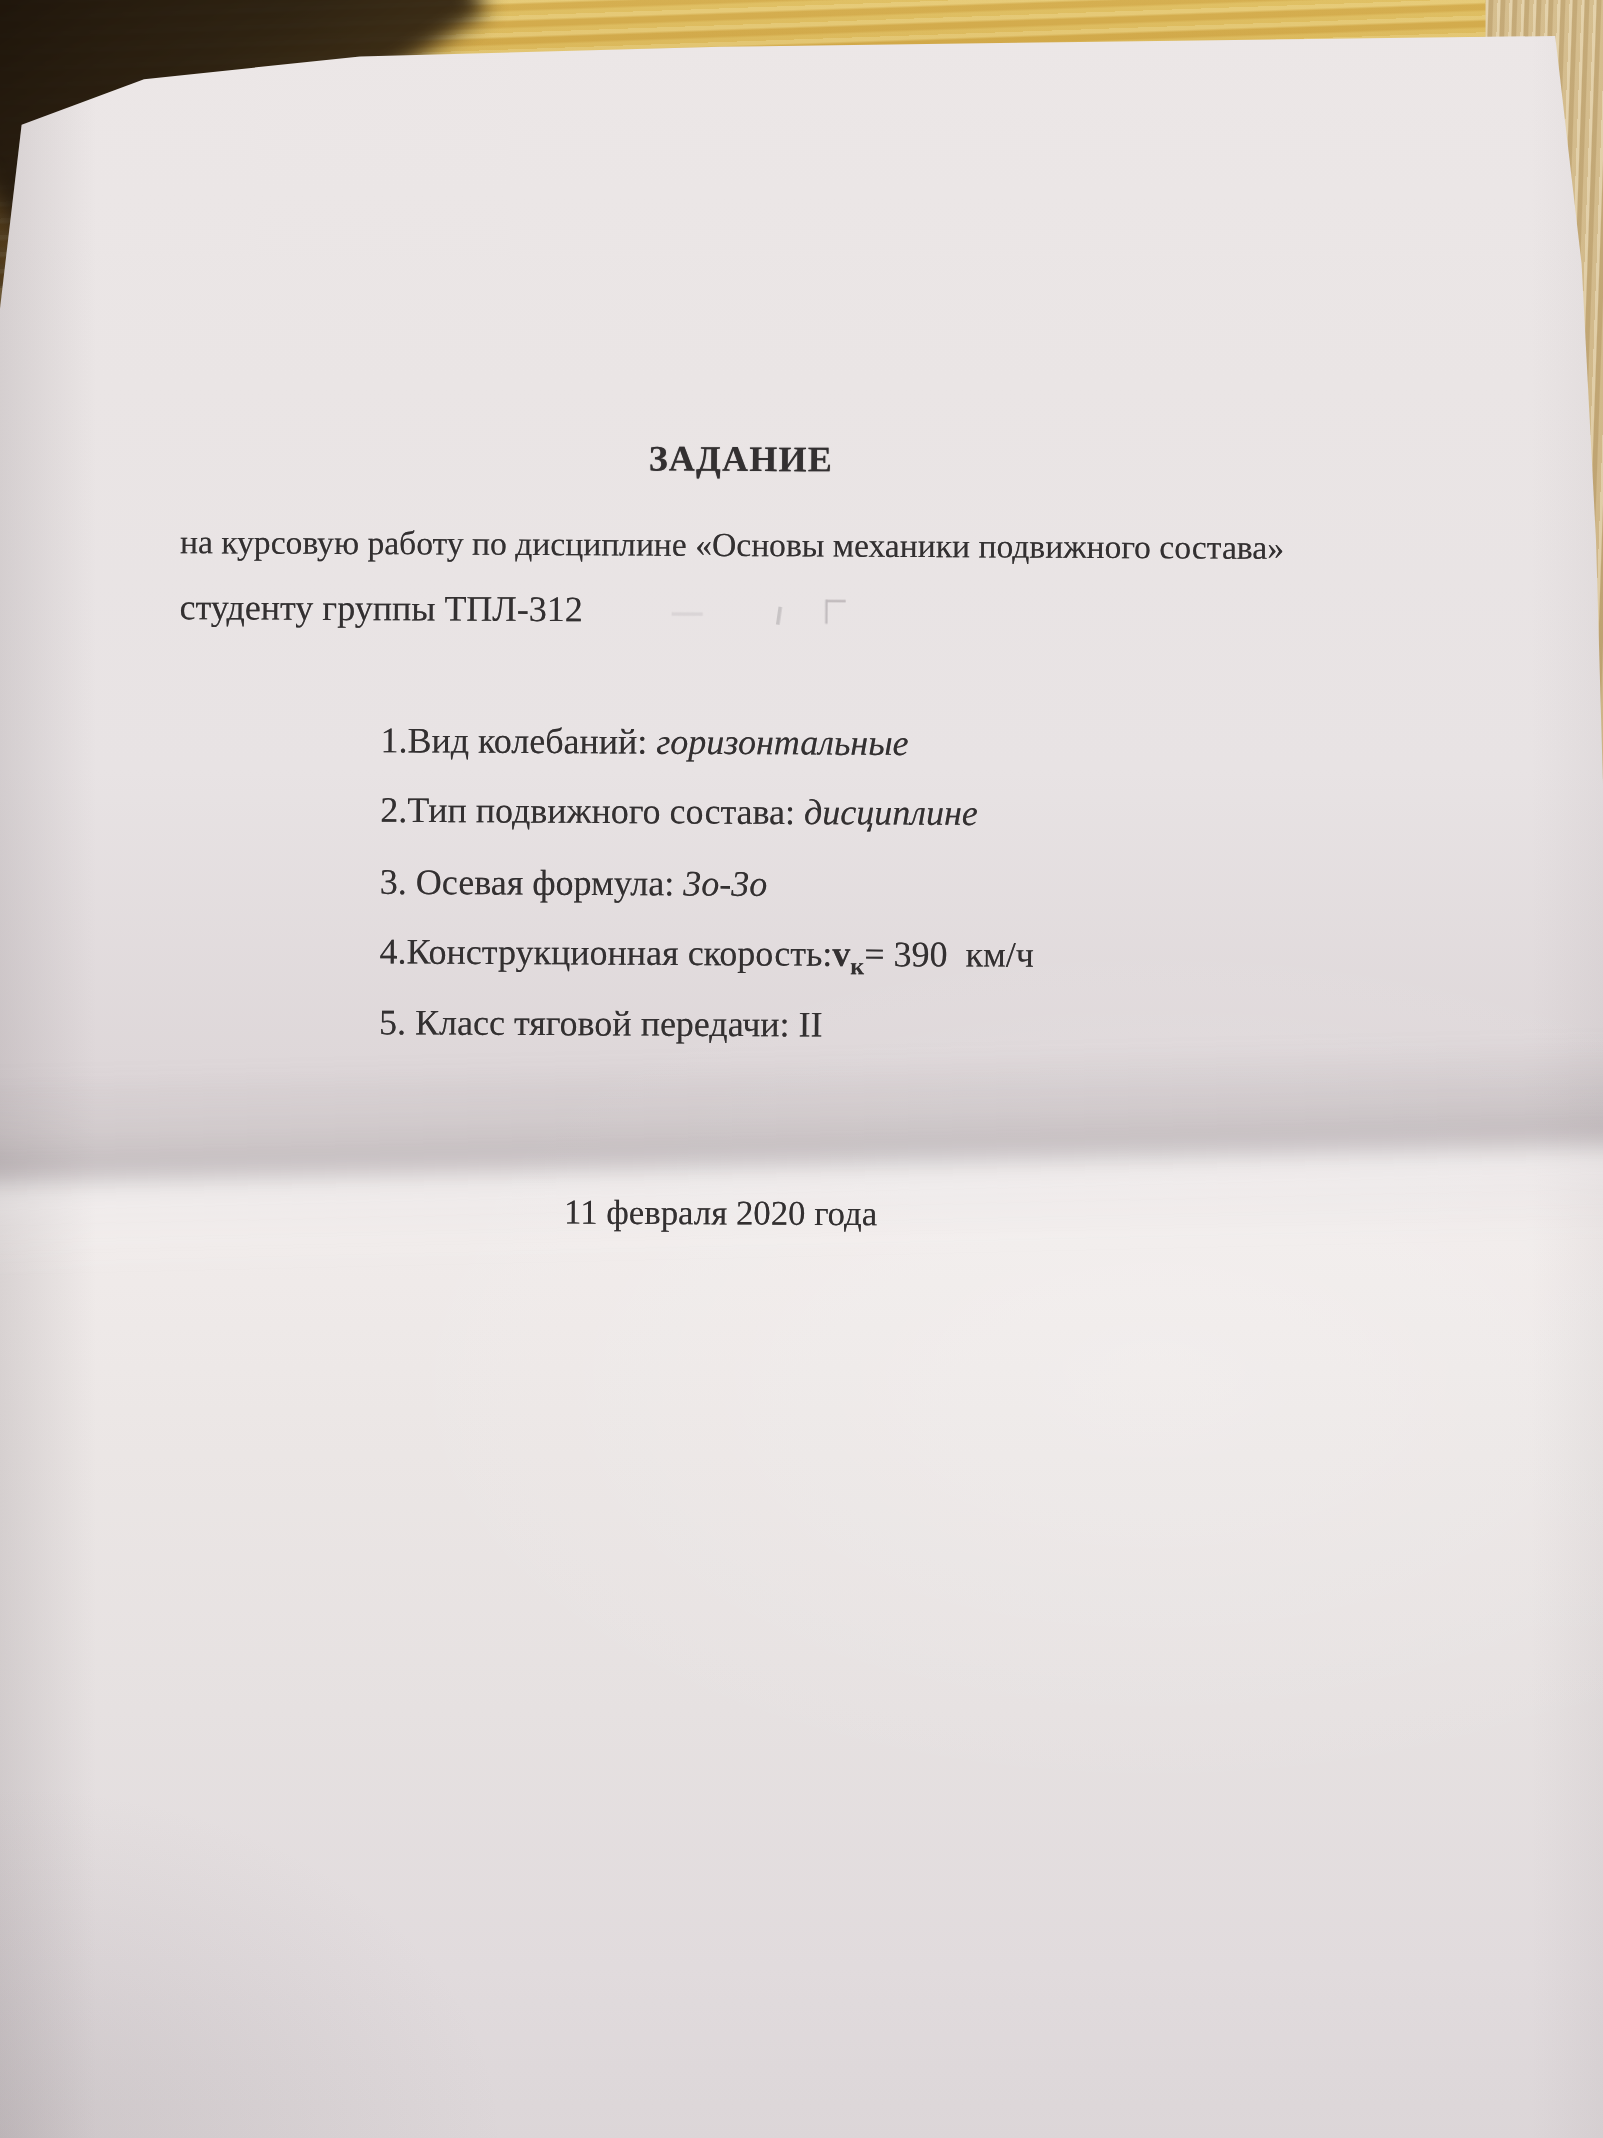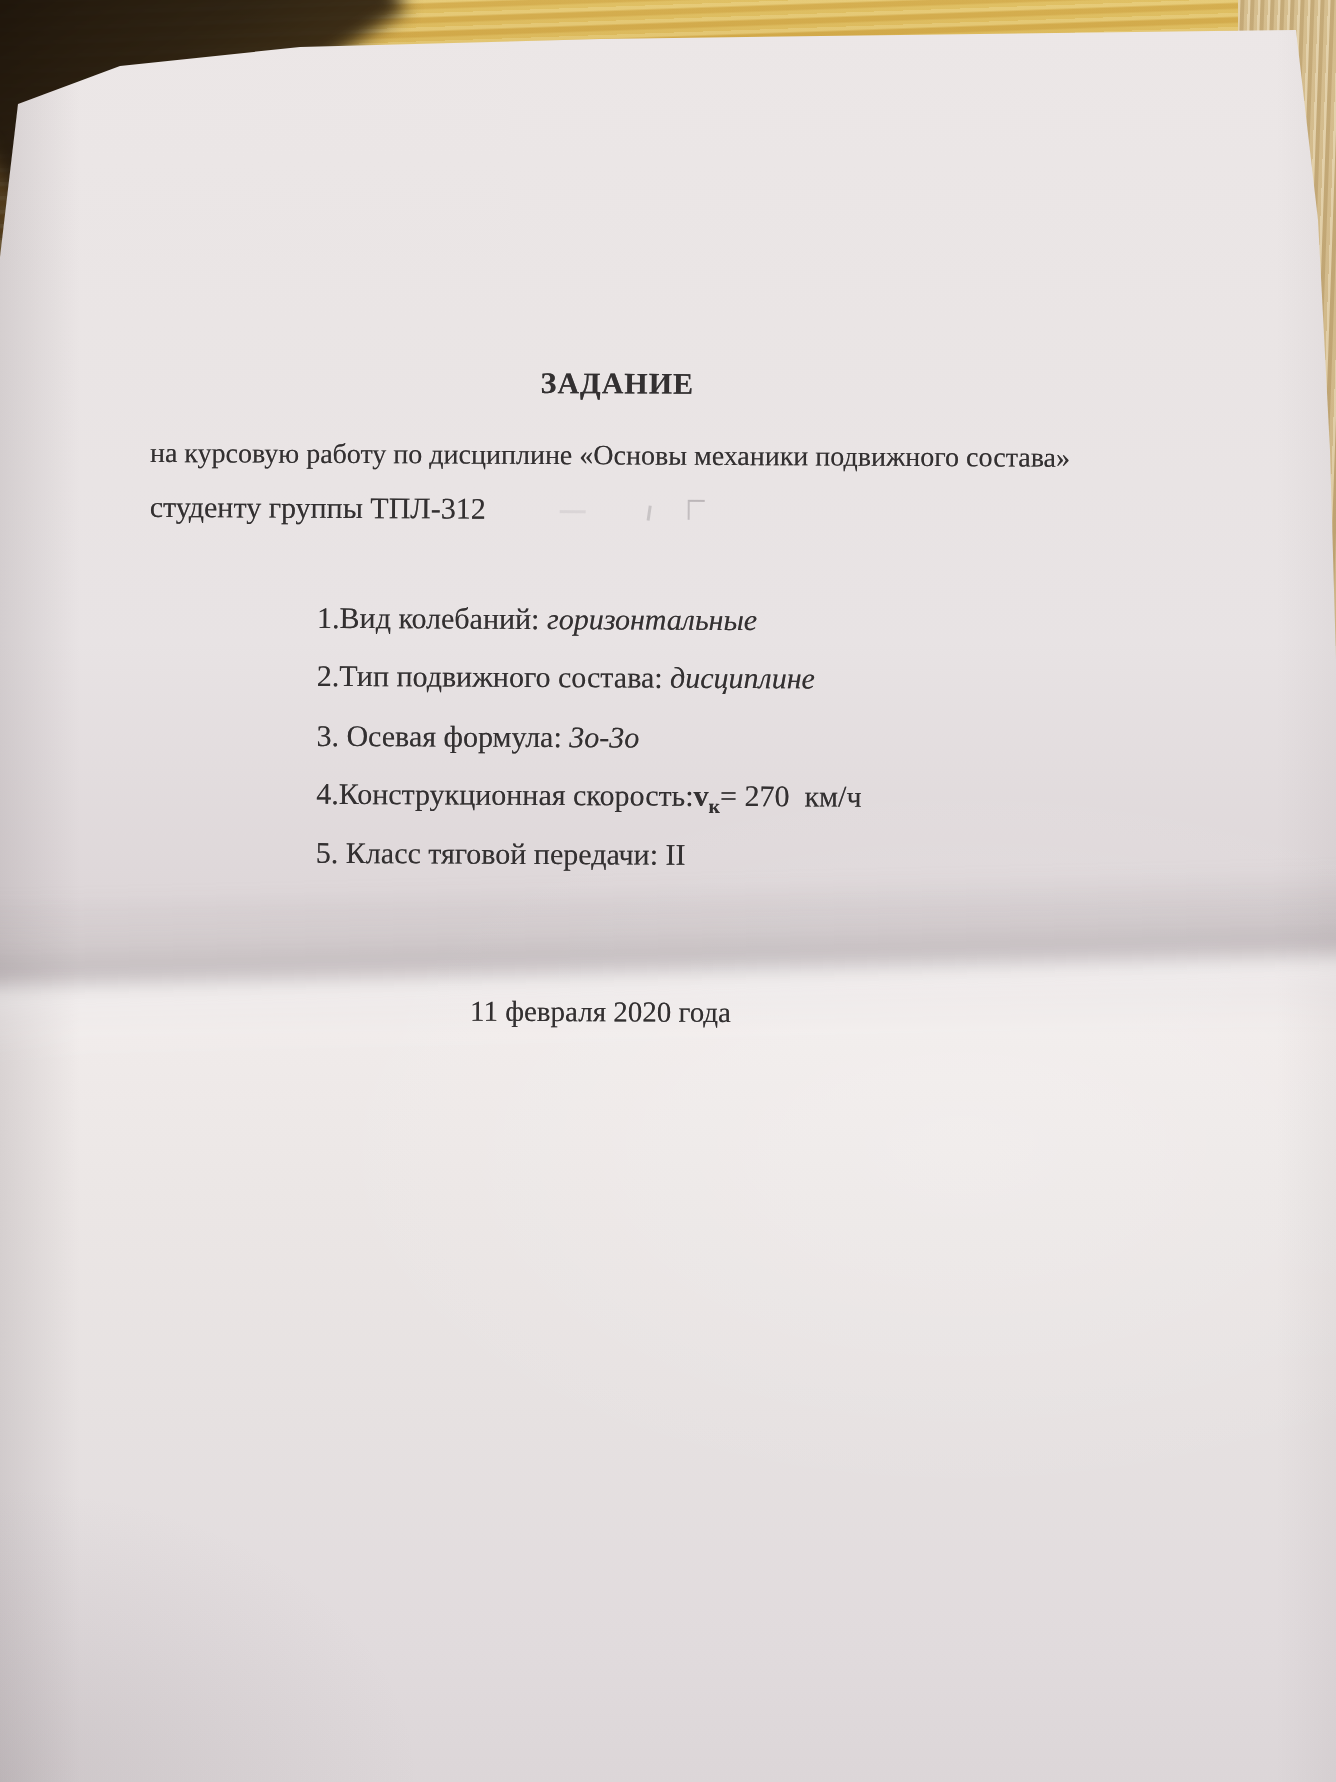--- a/index.html
+++ b/index.html
@@ -128,21 +128,21 @@
       <div class="intro-line">на курсовую работу по дисциплине «Основы механики подвижного состава»</div>
 
       <div class="student-line">студенту группы ТПЛ-312</div>
 
       <div class="item item-1"><span>1.Вид колебаний: </span><span class="val-italic">горизонтальные</span></div>
 
       <div class="item item-2"><span>2.Тип подвижного состава: </span><span class="val-italic">дисциплине</span></div>
 
       <div class="item item-3"><span>3. Осевая формула: </span><span class="val-italic">3о-3о</span></div>
 
-      <div class="item item-4"><span>4.Конструкционная скорость:</span><span class="v-sym">v</span><sub>к</sub><span>= 270  км/ч</span></div>
+      <div class="item item-4"><span>4.Конструкционная скорость:</span><span class="v-sym">v</span><sub>к</sub><span>= 390  км/ч</span></div>
 
       <div class="item item-5"><span>5. Класс тяговой передачи: </span><span>II</span></div>
 
       <div class="date-line">11 февраля 2020 года</div>
 
       <div class="smudge smudge-a"></div>
       <div class="smudge smudge-b"></div>
       <div class="smudge smudge-c"></div>
     </div>
   </div>

